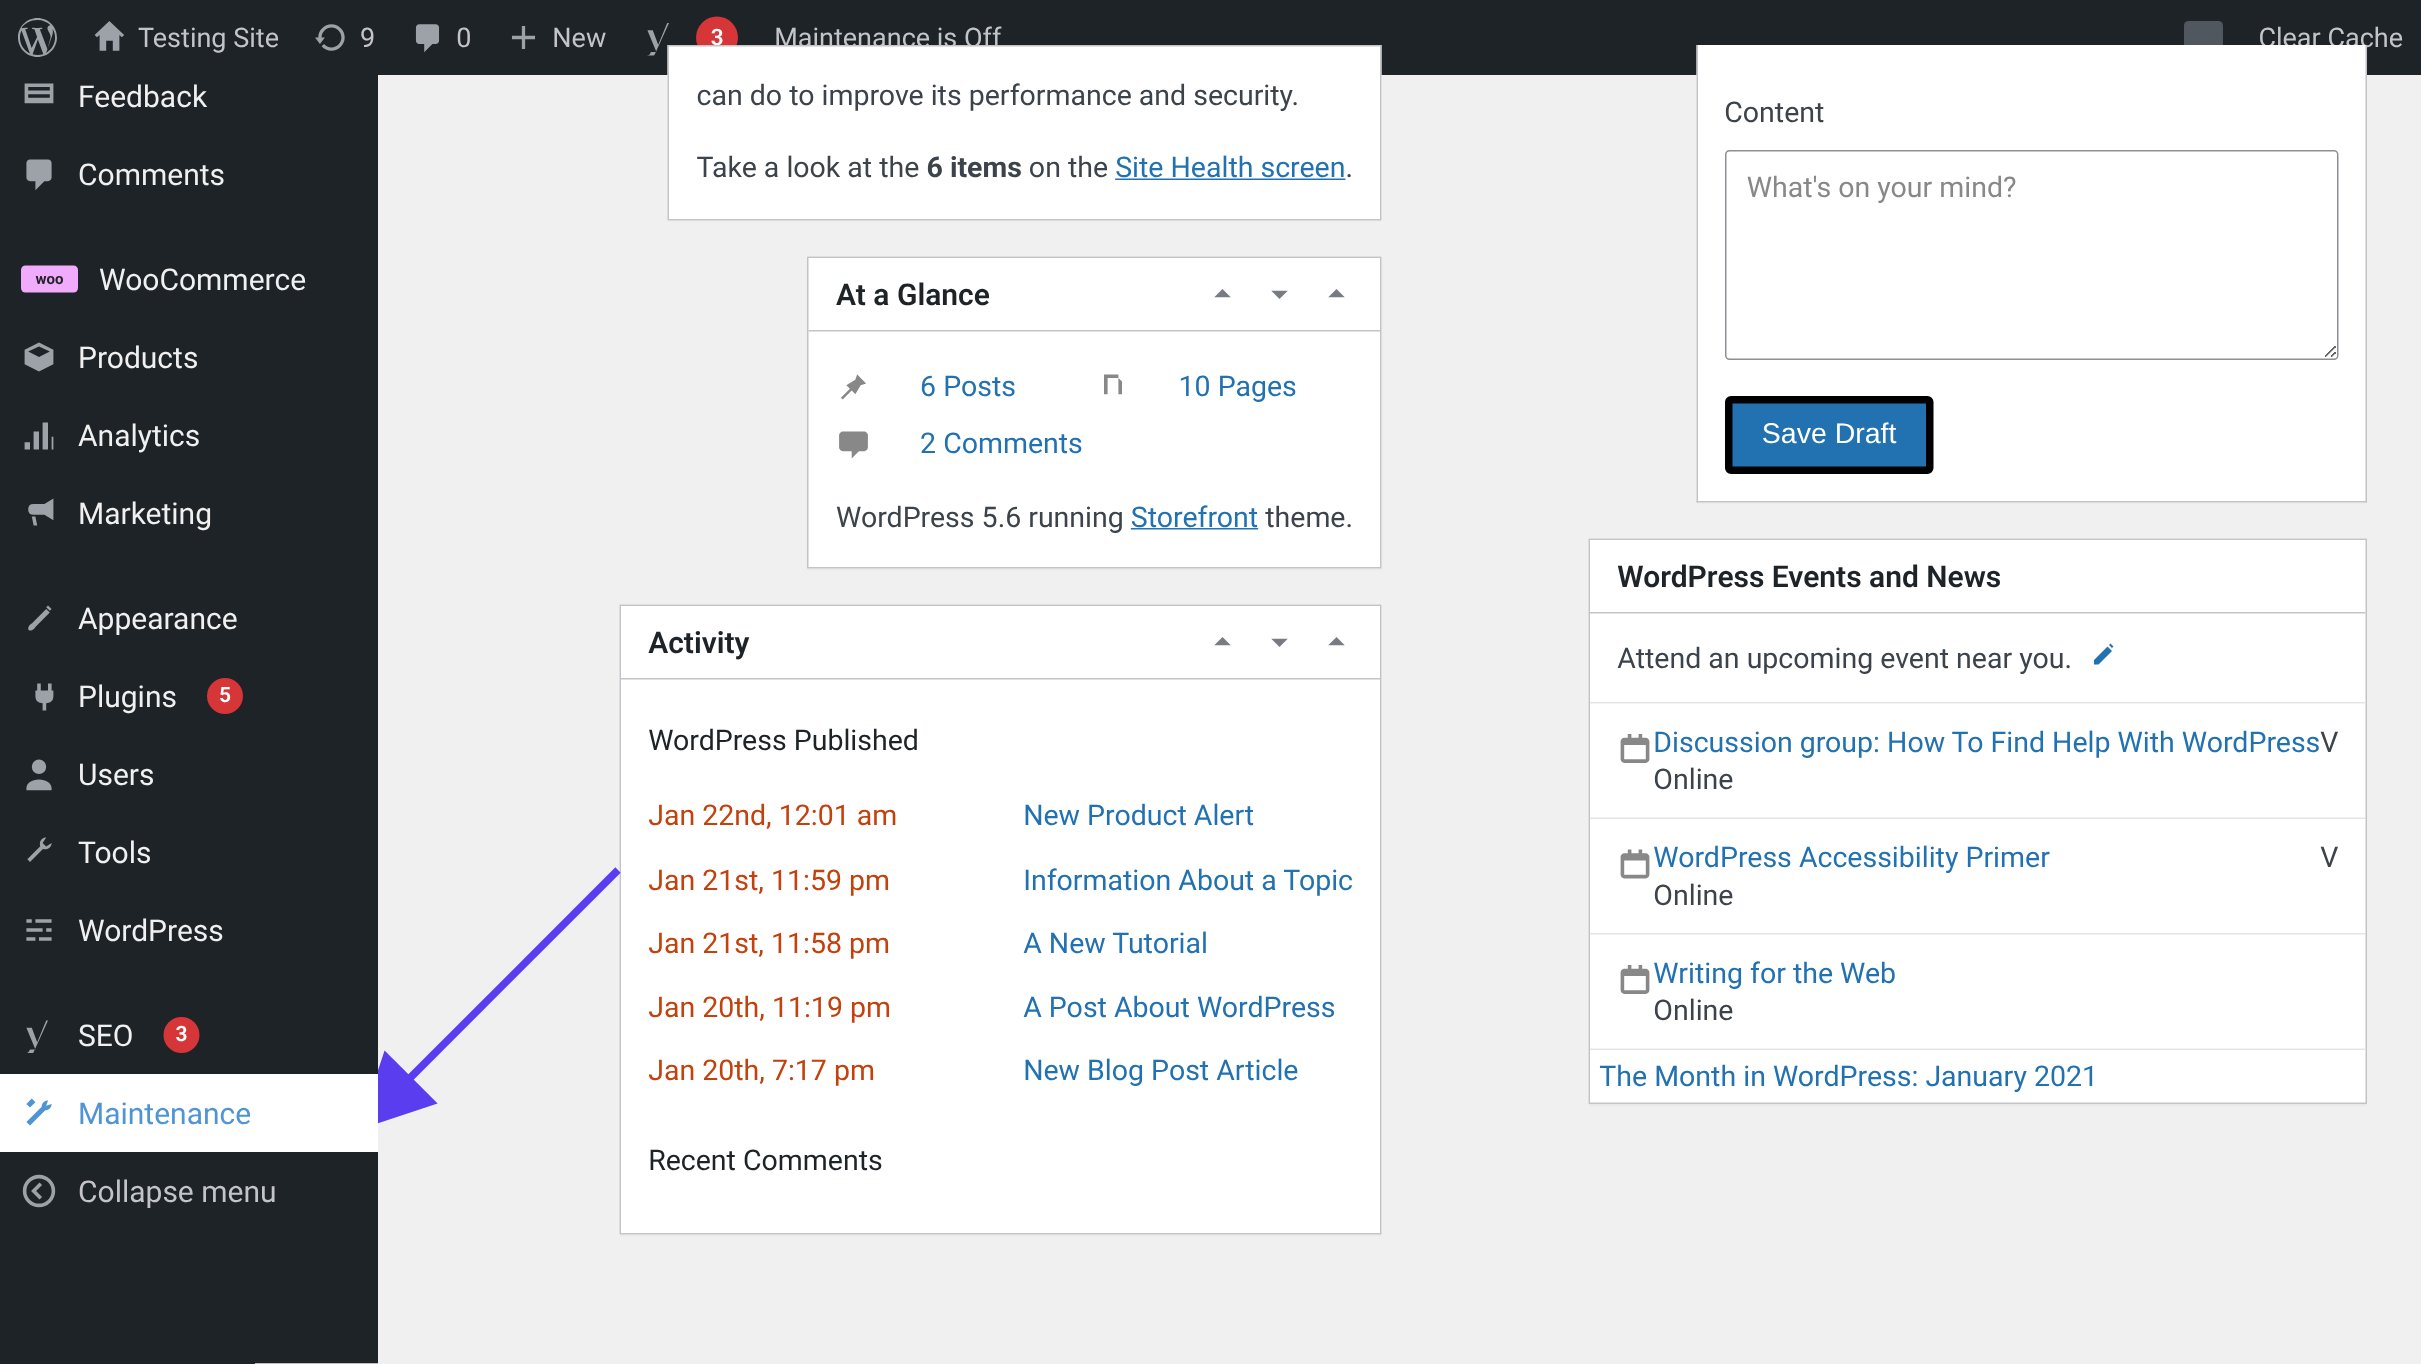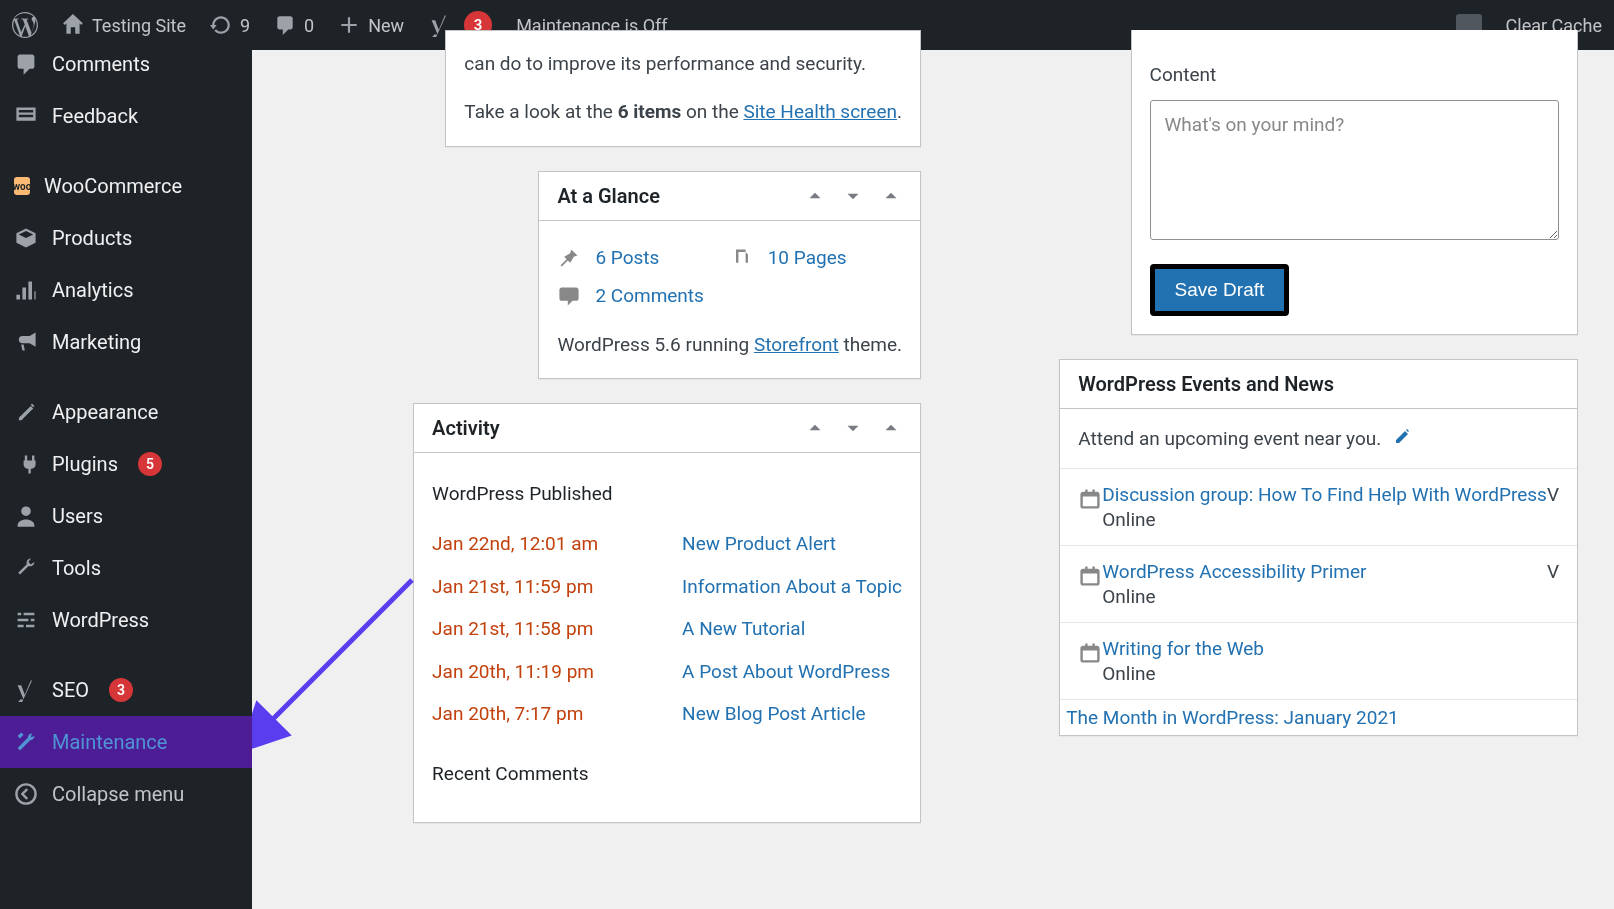--- a/index.html
+++ b/index.html
@@ -10,21 +10,21 @@
 .admin-bar .ab-item { display: flex; align-items: center; padding: 0 12px; height: 50px; color: #c3c4c7; cursor: pointer; gap: 8px; }
 .admin-bar .ab-right { margin-left: auto; display: flex; }
 .wp-logo { width: 26px; height: 26px; }
 .badge-orange-big { background: #d63638; color: #fff; border-radius: 50%; min-width: 28px; height: 28px; display: inline-flex; align-items: center; justify-content: center; font-size: 15px; font-weight: 600; margin-left: 4px; }
 .admin-bar .count { font-size: 18px; }
 
 
 .sidebar { position: absolute; left: 0; top: 50px; width: 252px; height: calc(100% - 50px); background: #1d2327; color: #c3c4c7; font-size: 20px; overflow: hidden; }
 .sidebar-item { display: flex; align-items: center; padding: 14px 14px; gap: 14px; cursor: pointer; color: #f0f0f1; }
 .sidebar-item.dim { color: #c3c4c7; }
-.sidebar-item.current { background: #4c1d95; color: #4f94d4; }
+.sidebar-item.current { background: #ffffff; color: #4f94d4; }
 .sidebar-sep { height: 18px; }
 .sidebar-icon { width: 24px; height: 24px; display: flex; align-items: center; justify-content: center; color: #9ca2a7; flex-shrink: 0; }
 .sidebar-item.current .sidebar-icon { color: #4f94d4; }
 .sidebar-badge { background: #d63638; color: #fff; border-radius: 50%; min-width: 24px; height: 24px; display: inline-flex; align-items: center; justify-content: center; font-size: 14px; font-weight: 600; margin-left: 6px; }
 
 
 .main { position: absolute; left: 252px; top: 50px; right: 0; bottom: 0; background: #f0f0f1; padding: 0 36px; display: flex; gap: 24px; }
 .col { flex: 1; display: flex; flex-direction: column; gap: 24px; align-items: flex-end; }
 .col-left { max-width: 682px; }
 .col-right { padding-top: 0; }
@@ -33,21 +33,21 @@
 .postbox-header { display: flex; align-items: center; padding: 12px 18px; border-bottom: 1px solid #c3c4c7; }
 .postbox-header h2 { font-size: 20px; font-weight: 600; color: #1d2327; flex: 1; }
 .postbox-actions { display: flex; gap: 16px; color: #787c82; }
 .postbox-actions span { cursor: pointer; }
 .postbox-inside { padding: 18px; font-size: 19px; color: #3c434a; line-height: 1.6; }
 
 .postbox-inside a { color: #2271b1; text-decoration: underline; }
 .link-nounder { text-decoration: none !important; }
 
 .glance-row { display: flex; }
-.glance-item { display: flex; align-items: center; gap: 14px; width: 50%; padding: 4px 0; }
+.glance-item { display: flex; align-items: center; gap: 32px; width: 50%; padding: 4px 0; }
 .glance-item a { text-decoration: none; color: #2271b1; }
 .glance-icon { color: #888; }
 .glance-footer { font-size: 19px; color: #3c434a; padding-top: 14px; border-top: none; }
 
 .activity-section h3 { font-size: 19px; font-weight: 400; color: #1d2327; margin: 8px 0 14px; }
 .recent-row { display: flex; padding: 6px 0; font-size: 19px; }
 .recent-date { width: 250px; color: #c2410c; }
 .recent-title { color: #2271b1; }
 
 .quick-label { font-size: 19px; color: #3c434a; margin-bottom: 10px; display: block; }
@@ -122,36 +122,36 @@
       <span>Clear Cache</span>
     </div>
   </div>
 </div>
 
 <div class="sidebar">
   <div style="margin-top:-12px">
     <div class="sidebar-item">
       <span class="sidebar-icon">
           <svg width="24" height="24" viewBox="0 0 20 20" fill="currentColor">
+            <path d="M2 3h16v11H2zm2 2v2h12V5zm0 4v2h12V9z"></path>
+          </svg>
+        </span>
+      <span>Feedback</span>
+    </div>
+    <div class="sidebar-item">
+      <span class="sidebar-icon">
+          <svg width="24" height="24" viewBox="0 0 20 20" fill="currentColor">
             <path d="M5 2h10c1.1 0 2 .9 2 2v8c0 1.1-.9 2-2 2h-2l-5 5v-5H5c-1.1 0-2-.9-2-2V4c0-1.1.9-2 2-2z"></path>
           </svg>
         </span>
       <span>Comments</span>
     </div>
-    <div class="sidebar-item">
-      <span class="sidebar-icon">
-          <svg width="24" height="24" viewBox="0 0 20 20" fill="currentColor">
-            <path d="M2 3h16v11H2zm2 2v2h12V5zm0 4v2h12V9z"></path>
-          </svg>
-        </span>
-      <span>Feedback</span>
-    </div>
     <div class="sidebar-sep"></div>
     <div class="sidebar-item">
-      <span class="sidebar-icon" style="background:#fdba74;border-radius:3px;color:#1d2327;font-size:10px;font-weight:700;width:16px;height:18px;">woo</span>
+      <span class="sidebar-icon" style="background:#f0abfc;border-radius:3px;color:#1d2327;font-size:10px;font-weight:700;width:38px;height:18px;">woo</span>
       <span>WooCommerce</span>
     </div>
     <div class="sidebar-item">
       <span class="sidebar-icon">
           <svg width="24" height="24" viewBox="0 0 20 20" fill="currentColor">
             <path d="M10 2l8 4v8l-8 4-8-4V6l8-4zm0 2.2L4 7l6 3 6-3-6-2.8z"></path>
           </svg>
         </span>
       <span>Products</span>
     </div>

